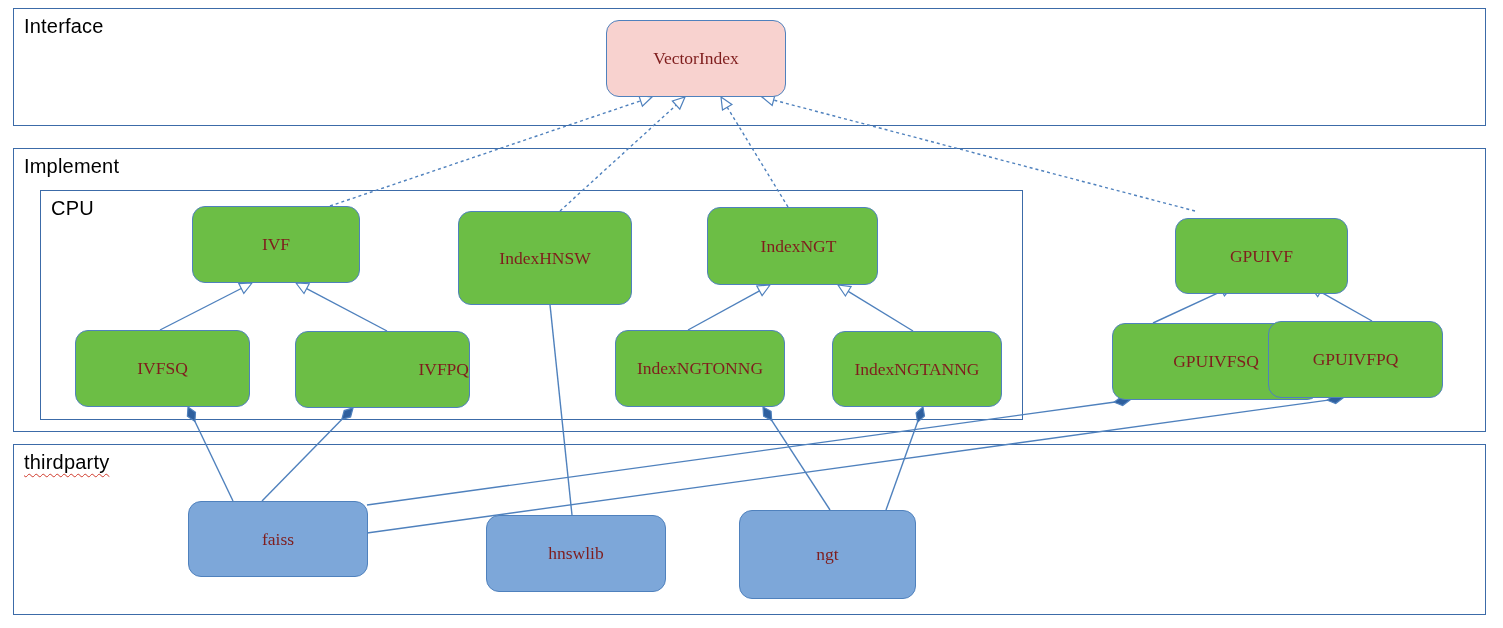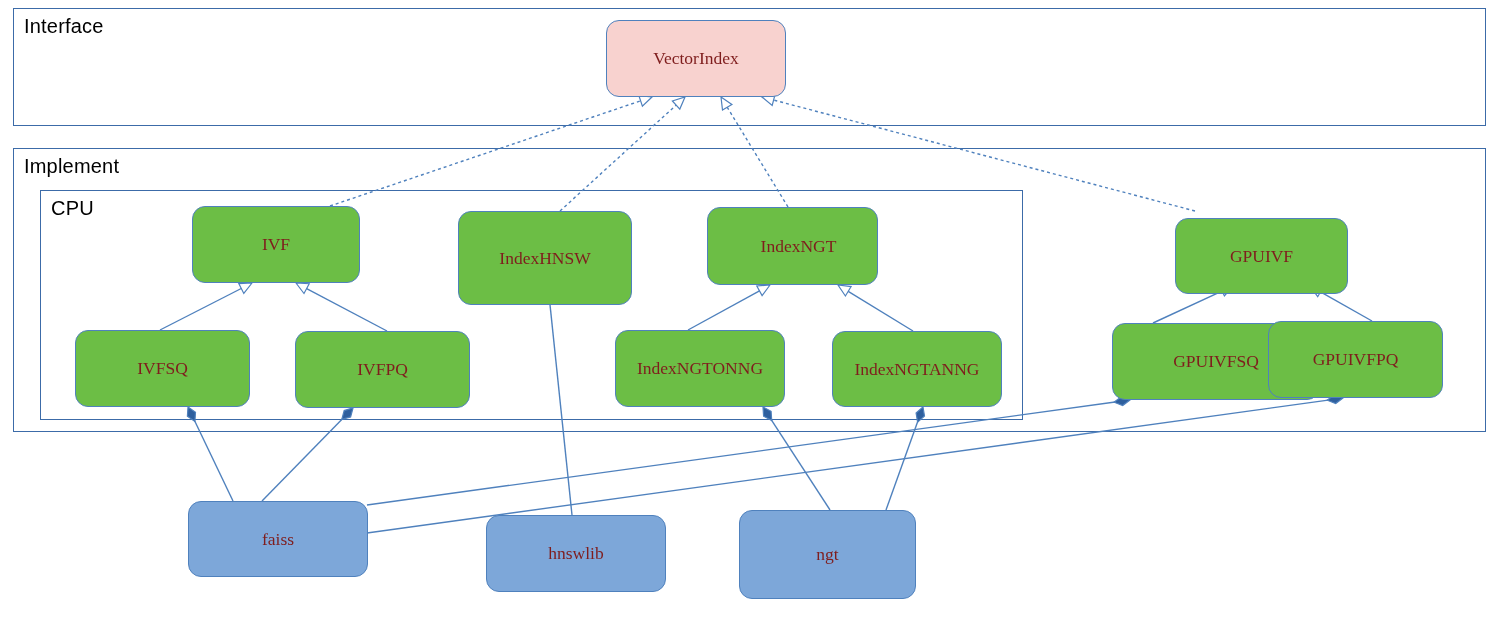--- a/index.html
+++ b/index.html
@@ -27,20 +27,23 @@
 
   <div class="container" id="c-implement" style="left:13px;top:148px;width:1473px;height:284px">
     <span class="clabel">Implement</span>
   </div>
 
   <div class="container" id="c-cpu" style="left:40px;top:190px;width:983px;height:230px">
     <span class="clabel">CPU</span>
   </div>
 
 
+  <div class="container" id="c-thirdparty" style="left:13px;top:444px;width:1473px;height:171px">
+    <span class="clabel squiggle">thirdparty</span>
+  </div>
 
   <svg id="edge-layer" xmlns="http://www.w3.org/2000/svg" viewBox="0 0 1503 628">
       <g>
         <line x1="330" y1="206" x2="641.6" y2="100.5" stroke="#4f81bd" stroke-width="1.4" stroke-dasharray="3 3"></line>
         <polygon fill="#fff" points="652.0,97.0 642.4,106.1 638.9,95.6" stroke="#4f81bd" stroke-width="1.2"></polygon>
       </g>
       <g>
         <line x1="560" y1="211" x2="676.9" y2="104.4" stroke="#4f81bd" stroke-width="1.4" stroke-dasharray="3 3"></line>
         <polygon fill="#fff" points="685.0,97.0 679.8,109.1 672.4,101.0" stroke="#4f81bd" stroke-width="1.2"></polygon>
       </g>
@@ -118,21 +121,21 @@
       </div>
       <div class="node impl" style="left: 707px; top: 207px; width: 171px; height: 78px; padding-left: 12px;">
         <span>IndexNGT</span>
       </div>
       <div class="node impl" style="left: 1175px; top: 210px; width: 173px; height: 76px; margin-top: 8px;">
         <span>GPUIVF</span>
       </div>
       <div class="node impl" style="left: 75px; top: 330px; width: 175px; height: 77px;">
         <span>IVFSQ</span>
       </div>
-      <div class="node impl" style="left: 295px; top: 331px; width: 175px; height: 77px;">
+      <div class="node impl" style="left: 295px; top: 331px; width: 175px; height: 77px; justify-content: flex-end;">
         <span>IVFPQ</span>
       </div>
       <div class="node impl" style="left: 615px; top: 330px; width: 170px; height: 77px;">
         <span>IndexNGTONNG</span>
       </div>
       <div class="node impl" style="left: 832px; top: 331px; width: 170px; height: 76px;">
         <span>IndexNGTANNG</span>
       </div>
       <div class="node impl" style="left: 1112px; top: 323px; width: 208px; height: 77px;">
         <span>GPUIVFSQ</span>

